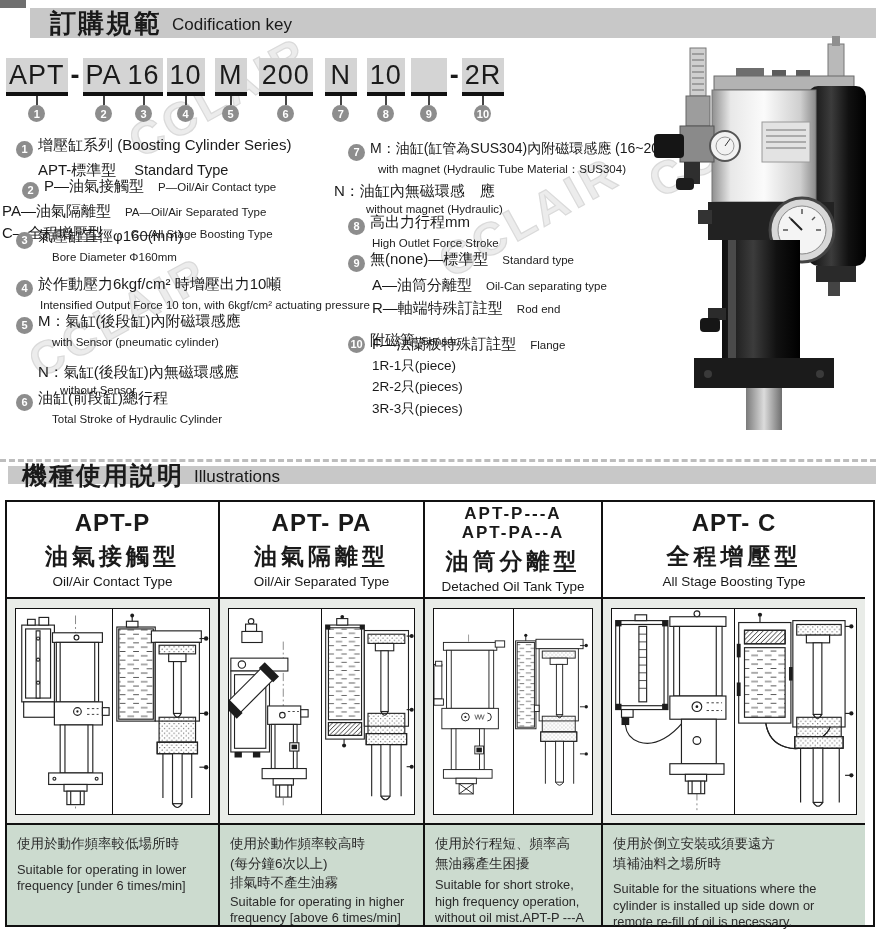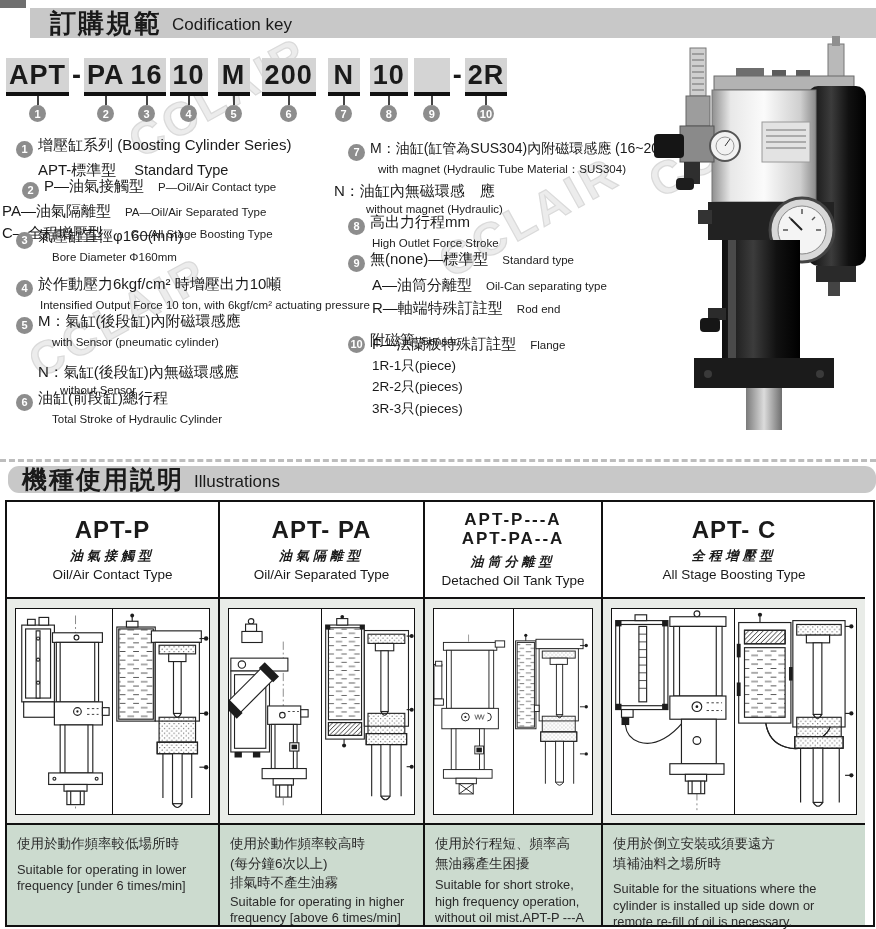--- a/index.html
+++ b/index.html
@@ -5,31 +5,31 @@
   html,body{margin:0;padding:0;background:#fff;}
   .page{position:relative;width:876px;height:929px;background:#fff;overflow:hidden;
         font-family:"Liberation Sans","DejaVu Sans",sans-serif;color:#1a1a1a;}
   .wm{position:absolute;z-index:0;font-weight:bold;font-style:normal;font-size:46px;
       letter-spacing:4px;color:#ececec;-webkit-text-stroke:1.2px #dadada;
       transform:rotate(-29deg);user-select:none;white-space:nowrap;}
   .layer{position:absolute;inset:0;z-index:1;}
   .edge-chip{position:absolute;left:0;top:0;width:26px;height:8px;background:#6f6f6f;}
   .bar{position:absolute;background:#c8c8c8;display:flex;align-items:center;}
   .bar1{left:30px;top:8px;width:846px;height:30px;padding-left:20px;box-sizing:border-box;}
-  .bar2{left:8px;top:466px;width:868px;height:27px;padding-left:14px;box-sizing:border-box;border-radius:11px;}
+  .bar2{left:8px;top:466px;width:868px;height:18px;padding-left:14px;box-sizing:border-box;}
   .bar .zh{font-size:26px;font-weight:bold;letter-spacing:2px;}
   .bar .en{font-size:17px;font-weight:normal;margin-left:10px;padding-top:4px;}
   .dashsep{position:absolute;left:0;top:459px;width:876px;border-top:3px dashed #bdbdbd;}
 
   
   .code-row{position:absolute;left:6px;top:58px;display:flex;align-items:flex-start;z-index:2;}
   .seg{display:flex;flex-direction:column;align-items:center;}
   .segbox{background:#d4d4d4;border-bottom:4px solid #111;height:34px;min-width:26px;
           padding:0 3px;display:flex;align-items:center;justify-content:center;
-          font-size:27px;font-weight:bold;letter-spacing:1px;line-height:1;}
+          font-size:27px;font-weight:normal;letter-spacing:1px;line-height:1;}
   .stem{width:2px;height:9px;background:#444;}
   .ncirc{width:17px;height:17px;border-radius:50%;background:#8d8d8d;color:#fff;
          font-size:11px;font-weight:bold;display:inline-flex;align-items:center;
          justify-content:center;flex:none;}
   .hyph{font-size:27px;font-weight:bold;line-height:34px;padding:0 3px;}
 
   
   .note{position:absolute;line-height:1.3;}
   .note .ncirc{margin-right:5px;vertical-align:-3px;}
   .nzh{font-size:15px;font-weight:500;}
@@ -46,21 +46,21 @@
 
   
   .tbl{position:absolute;left:5px;top:500px;width:866px;border:2px solid #111;z-index:2;
        display:grid;grid-template-columns:211px 205px 178px 264px;
        grid-template-rows:95px 226px 102px;background:#fff;}
   .cell{border-left:2px solid #111;box-sizing:border-box;}
   .cell.first{border-left:none;}
   .hcell{display:flex;flex-direction:column;align-items:center;justify-content:center;background:#fff;}
   .model{font-size:24px;font-weight:bold;letter-spacing:1px;line-height:1.1;}
   .model.sm{font-size:17px;letter-spacing:2px;}
-  .hzh{font-size:13px;font-weight:bold;letter-spacing:4px;margin-top:4px;font-style:italic;}
+  .hzh{font-size:23px;font-weight:bold;letter-spacing:4px;margin-top:4px;}
   .hen{font-size:13.5px;margin-top:2px;}
   .dcell{background:#e9ece8;border-top:2px solid #111;padding:9px 8px 8px;}
   .dbox{width:100%;height:100%;box-sizing:border-box;border:1.6px solid #111;background:#fff;
         display:flex;}
   .half{flex:1;height:100%;}
   .half + .half{border-left:1.4px solid #111;}
   .half svg{width:100%;height:100%;display:block;}
   .gcell{background:#ccdbcf;border-top:2px solid #111;padding:9px 10px;box-sizing:border-box;color:#2b2b2b;}
   .dzh{font-size:13.5px;line-height:1.45;}
   .den{font-size:12.8px;line-height:1.3;margin-top:8px;}

